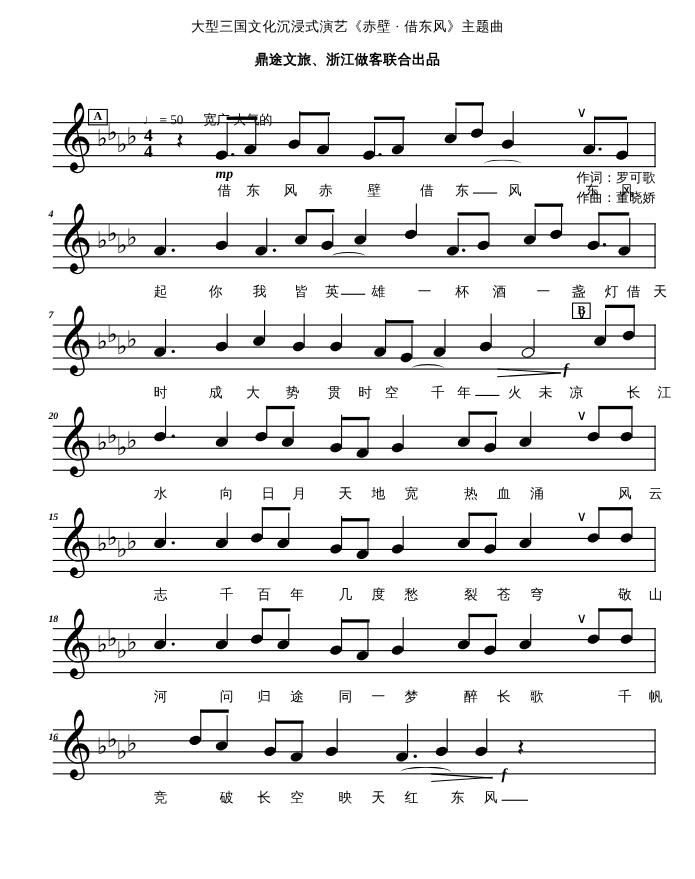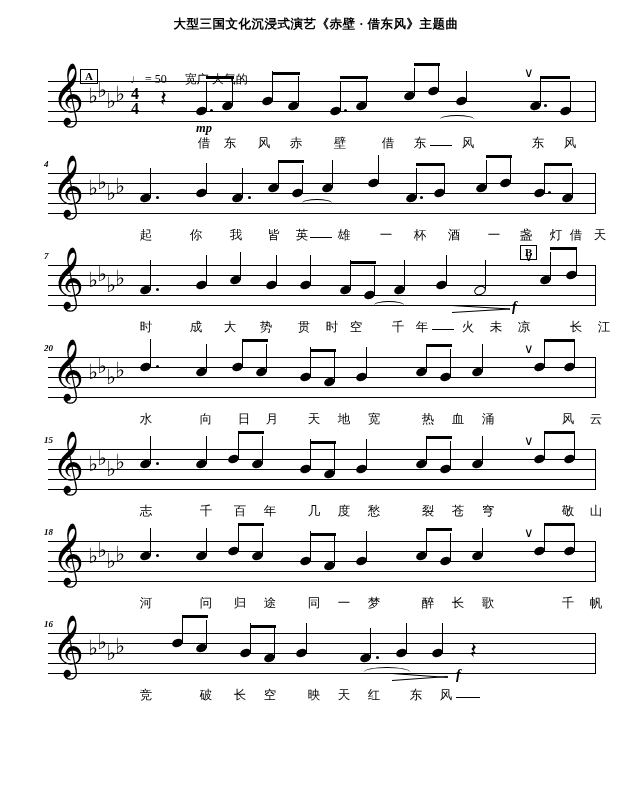--- a/index.html
+++ b/index.html
@@ -24,21 +24,21 @@
     text-align: center;
     font-size: 25px;
     font-weight: bold;
     letter-spacing: 1px;
     margin-top: 38px;
     font-family: "Liberation Serif", serif;
   }
   .subtitle {
     text-align: center;
     font-size: 12.5px;
-    font-weight: bold;
+    font-weight: normal;
     margin-top: 16px;
     letter-spacing: 0.5px;
   }
   .producer {
     text-align: center;
     font-size: 12.5px;
     font-weight: bold;
     margin-top: 13px;
     letter-spacing: 0.5px;
   }
@@ -242,21 +242,26 @@
     border-radius: 50% 50% 0 0;
     height: 9px;
   }
 </style>
 </head>
 <body>
 
 <div class="sheet">
 
   <div class="subtitle">大型三国文化沉浸式演艺《赤壁 · 借东风》主题曲</div>
-
+  <div class="producer">鼎途文旅、浙江做客联合出品</div>
+
+  <div class="credits">
+    <div>作词：罗可歌</div>
+    <div>作曲：董晓娇</div>
+  </div>
 
   <div class="staff-area">
 
     <div class="system" style="margin-top:22px;">
       <div class="rehearsal" style="left:80px; top:10px;">A</div>
       <div class="tempo" style="left:130px; top:12px;">
         <span>♩</span>
         <span>= 50</span>
         <span style="display:inline-block;width:12px"></span>
         <span>宽广 大气的</span>
@@ -850,21 +855,21 @@
         <div class="lyric" style="left:326px;">梦</div>
         <div class="lyric" style="left:380px;">醉</div>
         <div class="lyric" style="left:410px;">长</div>
         <div class="lyric" style="left:440px;">歌</div>
         <div class="lyric" style="left:520px;">千</div>
         <div class="lyric" style="left:548px;">帆</div>
       </div>
     </div>
 
     <div class="system">
-      <div class="measure-num" style="top:8px;">16</div>
+      <div class="measure-num" style="top:24px;">16</div>
       <div class="staff">
         <div class="line l0"></div>
           <div class="line l1"></div>
           <div class="line l2"></div>
           <div class="line l3"></div>
           <div class="line l4"></div>
         <div class="barline-end"></div>
       </div>
       <div class="clef">𝄞</div>
       <div class="keysig" style="left:88px; top:22px;">

